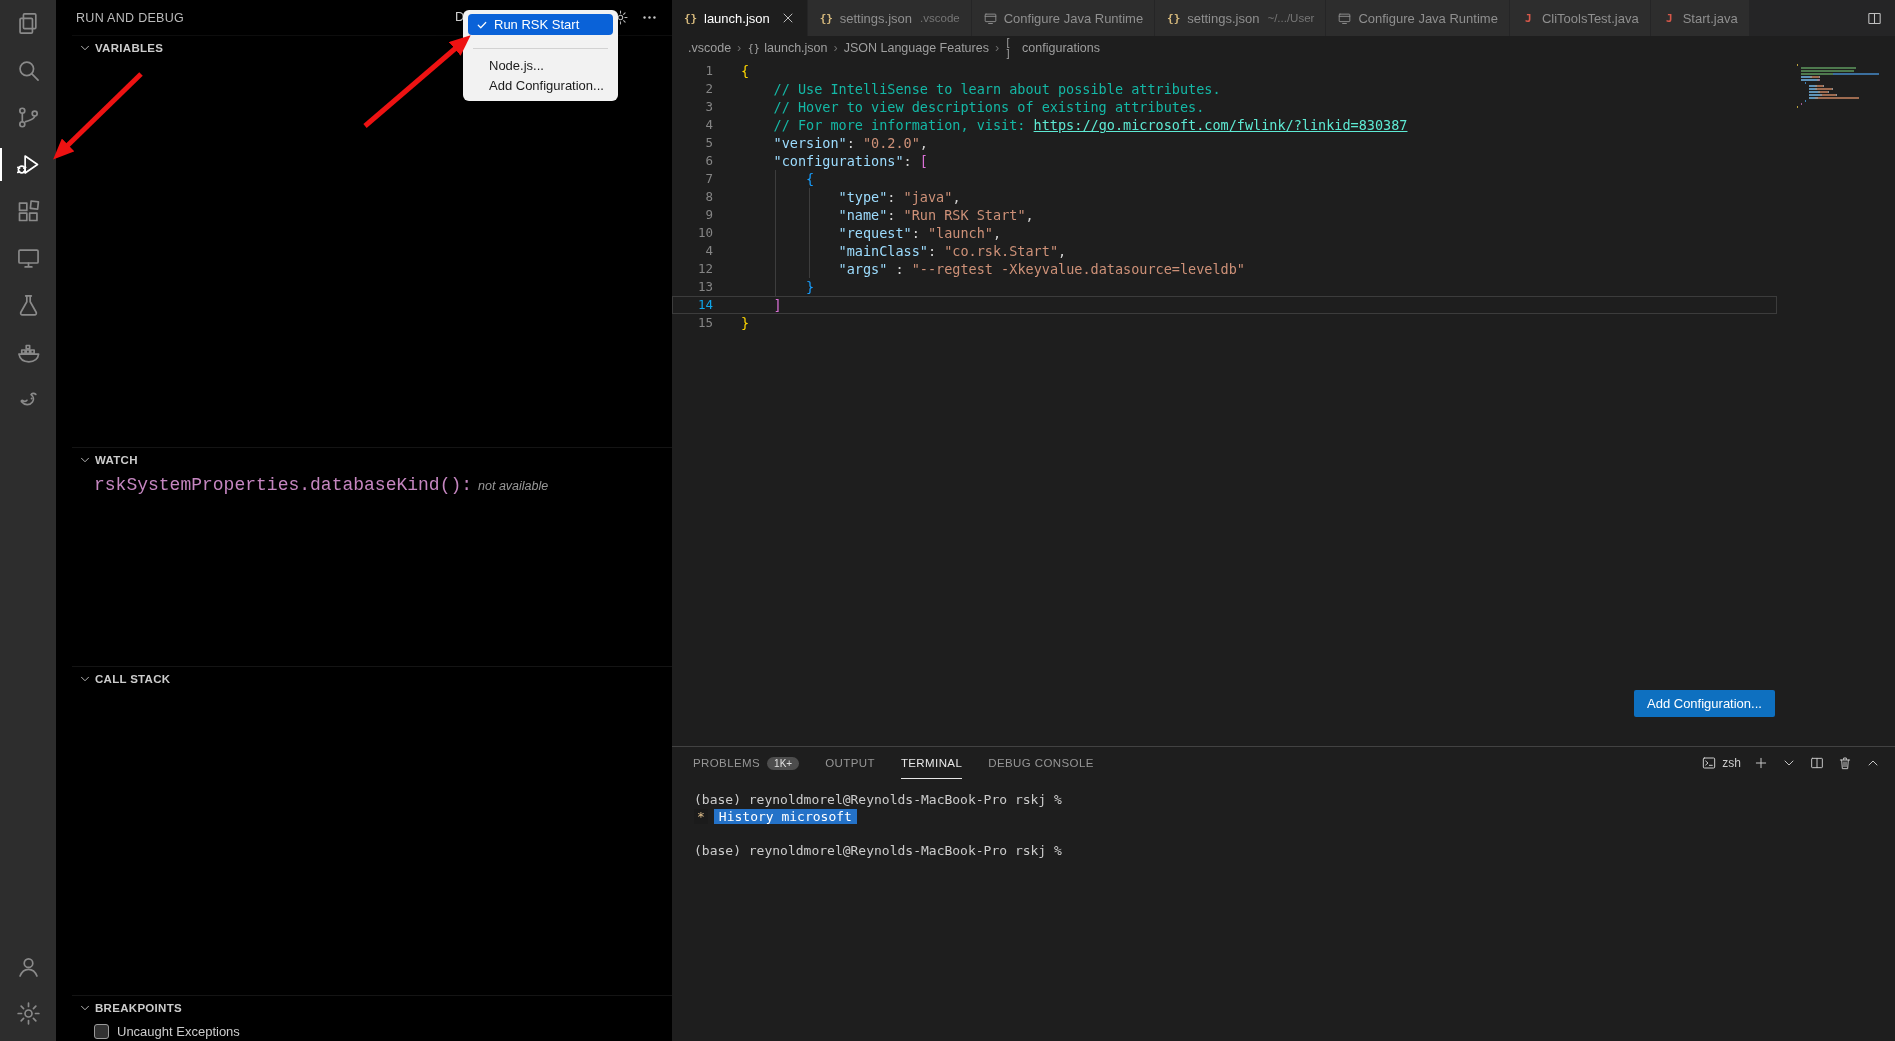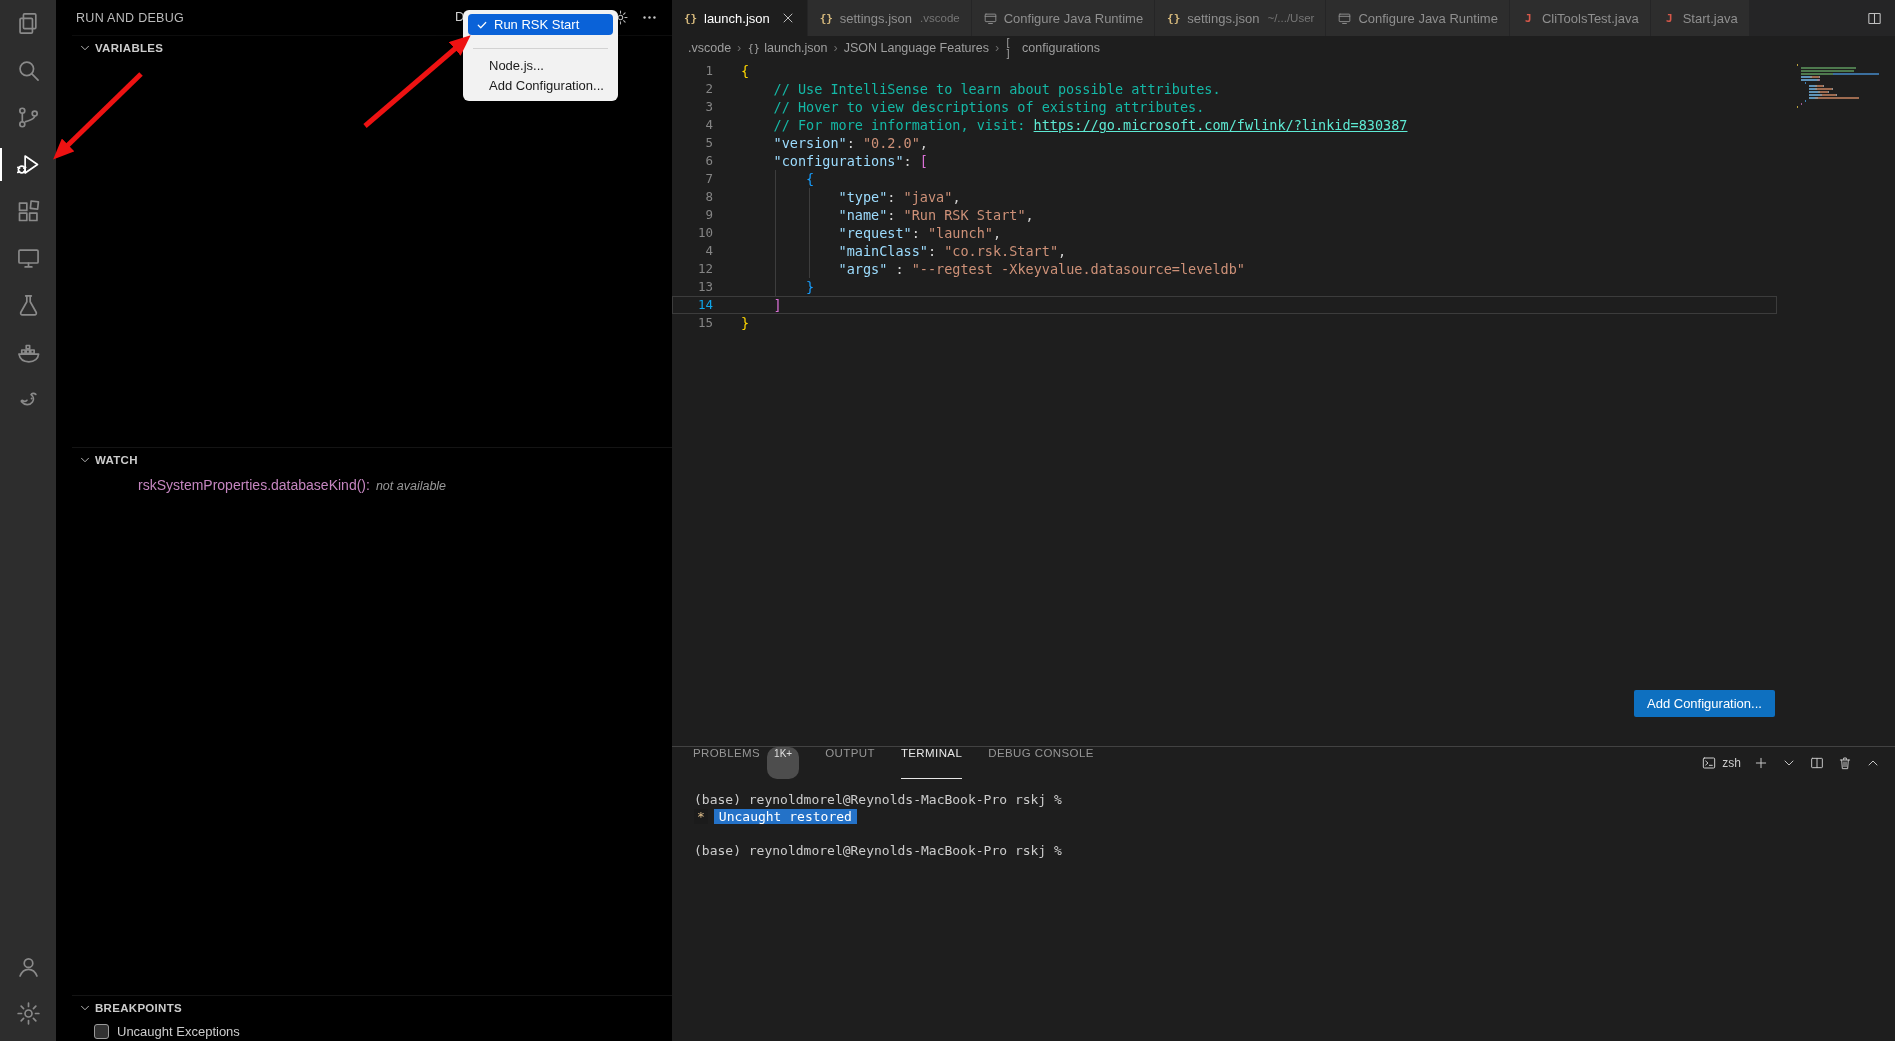--- a/index.html
+++ b/index.html
@@ -27,21 +27,21 @@
   #sb-gear{left:556px;}
   #sb-dots{left:585px;}
   .sb-section{position:absolute;left:16px;width:100%;border-top:1px solid rgba(255,255,255,.08);}
   #sec-variables{top:35px;height:412px;border-top:1px solid rgba(255,255,255,.05);}
   #sec-watch{top:447px;height:219px;}
   #sec-callstack{top:666px;height:329px;}
   #sec-breakpoints{top:995px;height:52px;}
   .sec-head{display:flex;align-items:center;gap:3px;height:24px;padding-left:6px;font-size:11.5px;font-weight:700;color:#ccc;letter-spacing:.3px;cursor:pointer;}
   .sec-head .icon-wrap{width:14px;height:14px;color:#ccc;}
   .watch-row{padding-left:22px;margin-top:4px;font-size:13px;line-height:19px;cursor:pointer;}
-  .watch-expr{color:#c586c0;font-family:Liberation Sans, sans-serif;font-size:14px;margin-left:44px;}
+  .watch-expr{color:#c586c0;font-family:Liberation Mono, monospace;font-size:18px;}
   .watch-val{color:#999;font-style:italic;margin-left:6px;font-size:12.5px;}
   .bp-row{display:flex;align-items:center;gap:8px;padding-left:22px;height:22px;font-size:13px;color:#ccc;cursor:pointer;}
   .bp-check{width:15px;height:15px;border:1px solid #9a9a9a;border-radius:3px;background:#313131;flex:none;}
 
   
   #tabbar{position:absolute;left:672px;top:0;right:0;height:36px;background:#252526;display:flex;align-items:stretch;}
   .tab{display:flex;align-items:center;gap:6px;padding:0 11px;background:#2d2d2d;color:#8f8f8f;font-size:13px;border-right:1px solid #252526;cursor:pointer;white-space:nowrap;}
   .tab.active{background:#1e1e1e;color:#fff;}
   .tab .desc{font-size:11.5px;color:#767676;margin-left:2px;}
   .tab .close{width:16px;height:16px;margin-left:4px;color:#bdbdbd;cursor:pointer;}
@@ -70,21 +70,21 @@
   #guide1{left:103px;top:110px;height:126px;}
   #guide2{left:137px;top:128px;height:90px;}
   #minimap{position:absolute;right:6px;top:4px;width:92px;}
   .mm-row{display:flex;height:2px;margin-bottom:1px;}
   .mm-seg{height:2px;flex:none;}
   #add-config-btn{position:absolute;left:1634px;top:690px;height:27px;padding:0 13px;background:#0e70c0;color:#fff;font-size:13px;border:none;border-radius:2px;display:flex;align-items:center;cursor:pointer;font-family:"Liberation Sans",sans-serif;}
 
   
   #panel{position:absolute;left:672px;top:746px;right:0;bottom:0;background:#1e1e1e;border-top:1px solid #424242;}
   #panel-tabs{position:relative;display:flex;align-items:center;height:32px;padding-left:21px;gap:26px;}
-  .ptab{display:flex;gap:7px;font-size:11.5px;letter-spacing:.4px;color:#969696;height:32px;cursor:pointer;}
+  .ptab{display:flex;align-items:center;gap:7px;font-size:11.5px;letter-spacing:.4px;color:#969696;height:32px;cursor:pointer;}
   .ptab.active{color:#e7e7e7;box-shadow:inset 0 -1px 0 #e7e7e7;}
   .pbadge{background:#4d4d4d;color:#e0e0e0;font-size:10px;padding:1px 7px;border-radius:10px;letter-spacing:0;}
   #panel-actions{position:absolute;right:14px;top:0;height:32px;display:flex;align-items:center;gap:12px;color:#c5c5c5;}
   #panel-actions .icon-wrap{width:16px;height:16px;cursor:pointer;}
   .shell-chip{display:flex;align-items:center;gap:5px;font-size:12px;color:#ccc;cursor:pointer;}
   .shell-chip .icon-wrap{width:15px;height:15px;}
   #terminal{padding:12px 0 0 22px;font-family:"DejaVu Sans Mono",monospace;font-size:13px;line-height:17px;color:#ccc;}
   .t-row{height:17px;white-space:pre;}
   .t-badge{background:#1b1b1b;color:#e2c08d;padding:0 3px;}
   .t-hl{background:#2472c8;color:#fff;padding:0 5px;margin-left:6px;}
@@ -244,20 +244,30 @@
               <path d="M6 9l6 6 6-6"></path>
             </svg>
           </span>
         <span>WATCH</span>
       </div>
       <div class="watch-row">
         <span class="watch-expr">rskSystemProperties.databaseKind():</span><span class="watch-val">not available</span>
       </div>
     </section>
 
+    <section id="sec-callstack" class="sb-section">
+      <div class="sec-head">
+        <span class="icon-wrap">
+            <svg viewBox="0 0 24 24">
+              <path d="M6 9l6 6 6-6"></path>
+            </svg>
+          </span>
+        <span>CALL STACK</span>
+      </div>
+    </section>
 
     <section id="sec-breakpoints" class="sb-section">
       <div class="sec-head">
         <span class="icon-wrap">
             <svg viewBox="0 0 24 24">
               <path d="M6 9l6 6 6-6"></path>
             </svg>
           </span>
         <span>BREAKPOINTS</span>
       </div>
@@ -500,21 +510,21 @@
           </span>
         <span class="icon-wrap">
             <svg viewBox="0 0 24 24">
               <path d="M6 15l6-6 6 6"></path>
             </svg>
           </span>
       </div>
     </div>
     <div id="terminal">
         <div class="t-row">(base) reynoldmorel@Reynolds-MacBook-Pro rskj %</div>
-        <div class="t-row"><span class="t-badge">*</span><span class="t-hl">Uncaught restored</span></div>
+        <div class="t-row"><span class="t-badge">*</span><span class="t-hl">History microsoft</span></div>
         <div class="t-row">&nbsp;</div>
         <div class="t-row">(base) reynoldmorel@Reynolds-MacBook-Pro rskj %</div>
       </div>
   </div>
 
   <div id="config-menu">
       <div class="mi selected">
         <span class="icon-wrap check" style="width: 12px; height: 12px;">
           <svg viewBox="0 0 24 24">
             <path d="M4.5 12.5l5 5L19.5 7"></path>

